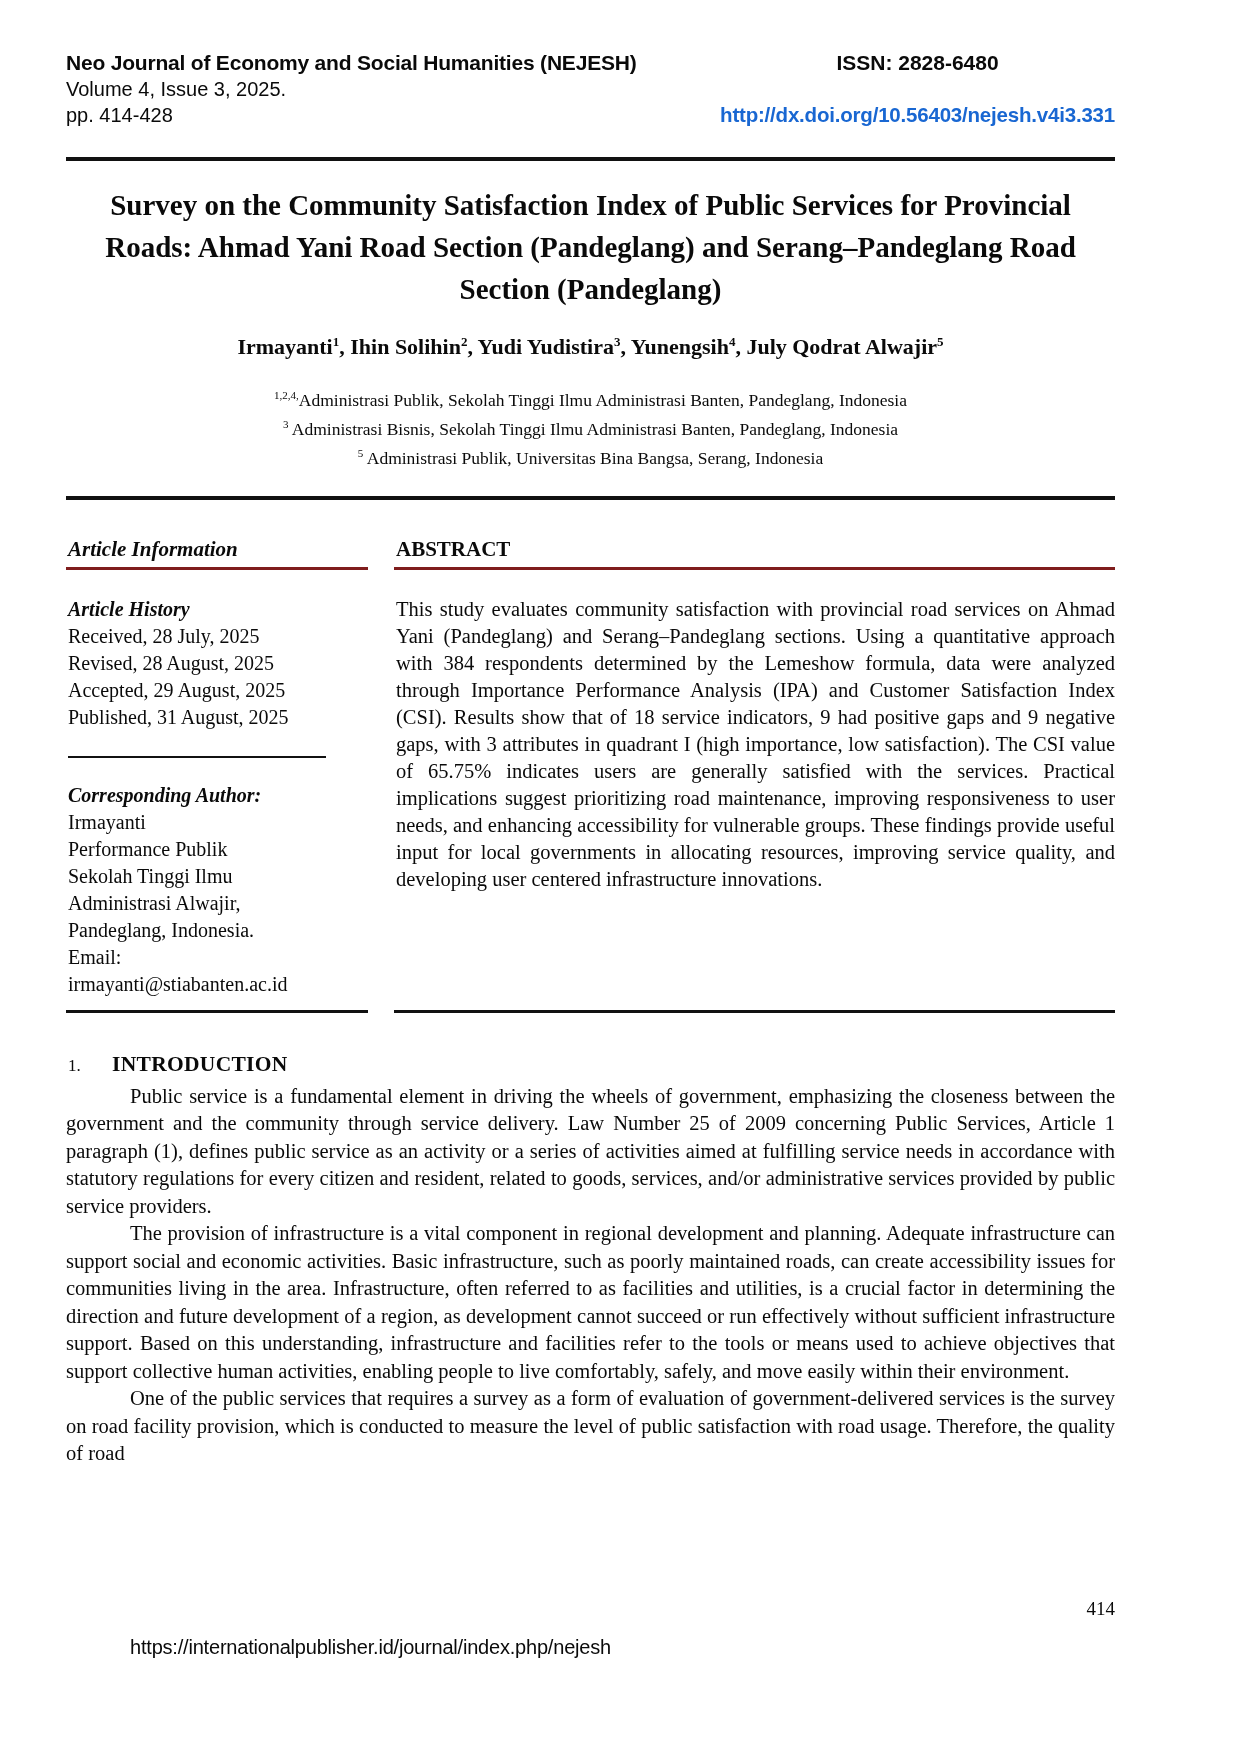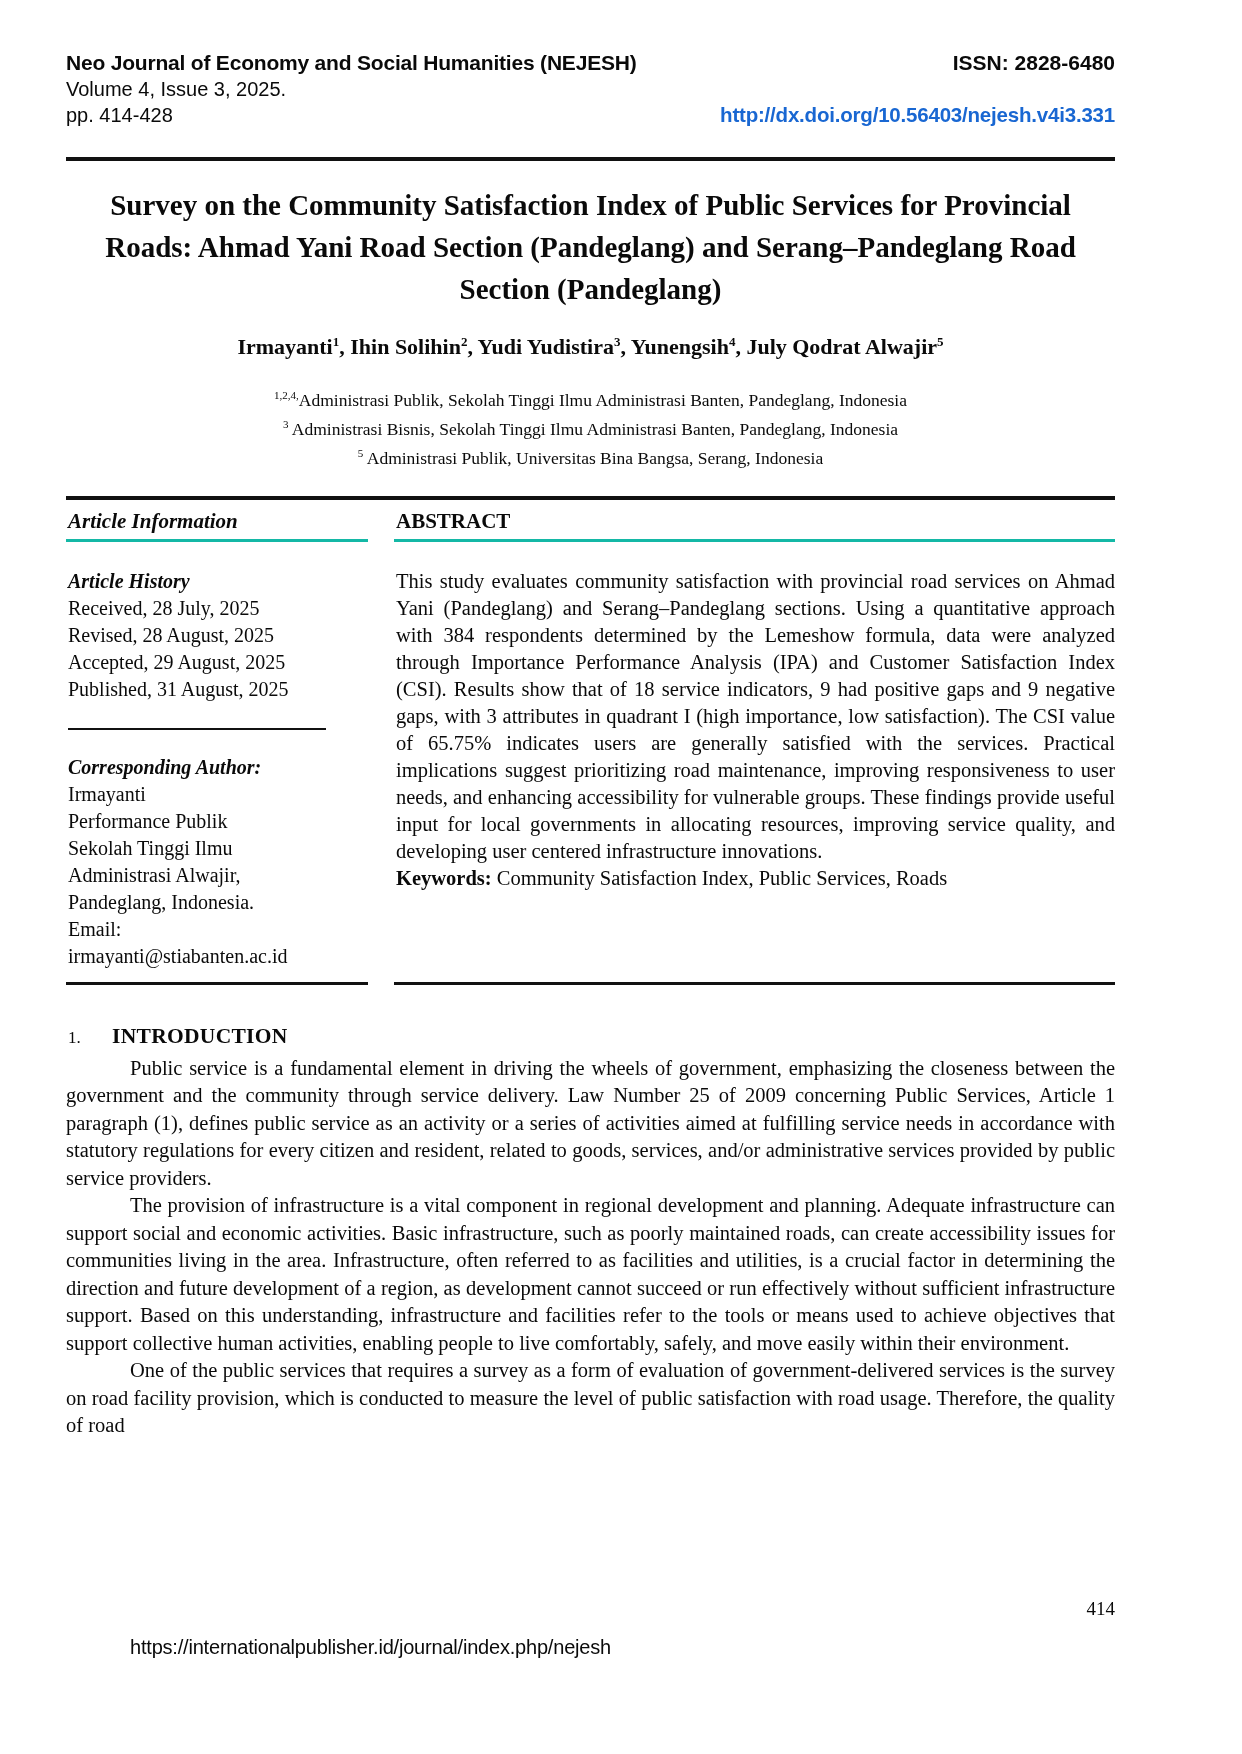--- a/index.html
+++ b/index.html
@@ -15,21 +15,21 @@
 
   
   .page-header {
     display: flex; justify-content: space-between; align-items: stretch;
     padding-top: 50px;
     font-family: "Liberation Sans", sans-serif;
   }
   .header-left { font-size: 20px; line-height: 26px; }
   .journal-name { font-weight: bold; font-size: 21px; letter-spacing: -0.2px; }
   .header-right {
-    text-align: right; display: flex; flex-direction: column;
+    text-align: center; display: flex; flex-direction: column;
     justify-content: space-between; font-size: 20px; line-height: 26px;
   }
   .issn { font-weight: bold; font-size: 21px; }
   .doi-link { font-weight: bold; font-size: 20.5px; text-decoration: none; letter-spacing: -0.2px; }
   .header-rule { height: 4px; background: #111; margin-top: 29px; }
 
   
   .paper-title {
     margin: 23px 6px 0;
     text-align: center;
@@ -51,21 +51,22 @@
     margin-top: 26px;
     border-top: 4px solid #111;
     display: flex; gap: 26px;
   }
   .info-col { border-bottom: 3px solid #111; box-sizing: border-box; }
   .info-col.left  { width: 302px; flex: 0 0 302px; }
   .info-col.right { flex: 1 1 auto; }
   .col-heading {
     font-size: 21px; font-weight: bold;
     padding: 9px 0 5px 2px;
-    border-bottom: 3px solid #14b8a6;
+    border-bottom: 3px solid #7f1d1d;
+    margin-top: 28px;
   }
   .col-heading.italic { font-style: italic; }
   .info-body { padding: 26px 0 12px 2px; font-size: 20px; line-height: 27px; }
   .subhead { font-weight: bold; font-style: italic; }
   .divider { border: none; border-top: 2px solid #111; width: 86%; margin: 25px 0 24px 0; }
   .abstract-body { text-align: justify; font-size: 20.5px; }
   .keywords { text-align: justify; font-size: 20.5px; }
   .keywords .kw-label { font-weight: bold; }
 
   
@@ -138,21 +139,20 @@
             <div>Pandeglang, Indonesia.</div>
             <div>Email:</div>
             <div>irmayanti@stiabanten.ac.id</div>
           </div>
       </div>
     </div>
     <div class="info-col right">
       <div class="col-heading">ABSTRACT</div>
       <div class="info-body">
         <div class="abstract-body">This study evaluates community satisfaction with provincial road services on Ahmad Yani (Pandeglang) and Serang–Pandeglang sections. Using a quantitative approach with 384 respondents determined by the Lemeshow formula, data were analyzed through Importance Performance Analysis (IPA) and Customer Satisfaction Index (CSI). Results show that of 18 service indicators, 9 had positive gaps and 9 negative gaps, with 3 attributes in quadrant I (high importance, low satisfaction). The CSI value of 65.75% indicates users are generally satisfied with the services. Practical implications suggest prioritizing road maintenance, improving responsiveness to user needs, and enhancing accessibility for vulnerable groups. These findings provide useful input for local governments in allocating resources, improving service quality, and developing user centered infrastructure innovations.</div>
-        <div class="keywords"><span class="kw-label">Keywords:</span><span> Community Satisfaction Index, Public Services, Roads</span></div>
       </div>
     </div>
   </section>
 
   <div class="section-heading">
     <span class="section-number">1.</span><span class="section-title">INTRODUCTION</span>
   </div>
   <div class="body-paragraphs" id="intro-paragraphs">
       <p>Public service is a fundamental element in driving the wheels of government, emphasizing the closeness between the government and the community through service delivery. Law Number 25 of 2009 concerning Public Services, Article 1 paragraph (1), defines public service as an activity or a series of activities aimed at fulfilling service needs in accordance with statutory regulations for every citizen and resident, related to goods, services, and/or administrative services provided by public service providers.</p>
       <p>The provision of infrastructure is a vital component in regional development and planning. Adequate infrastructure can support social and economic activities. Basic infrastructure, such as poorly maintained roads, can create accessibility issues for communities living in the area. Infrastructure, often referred to as facilities and utilities, is a crucial factor in determining the direction and future development of a region, as development cannot succeed or run effectively without sufficient infrastructure support. Based on this understanding, infrastructure and facilities refer to the tools or means used to achieve objectives that support collective human activities, enabling people to live comfortably, safely, and move easily within their environment.</p>

